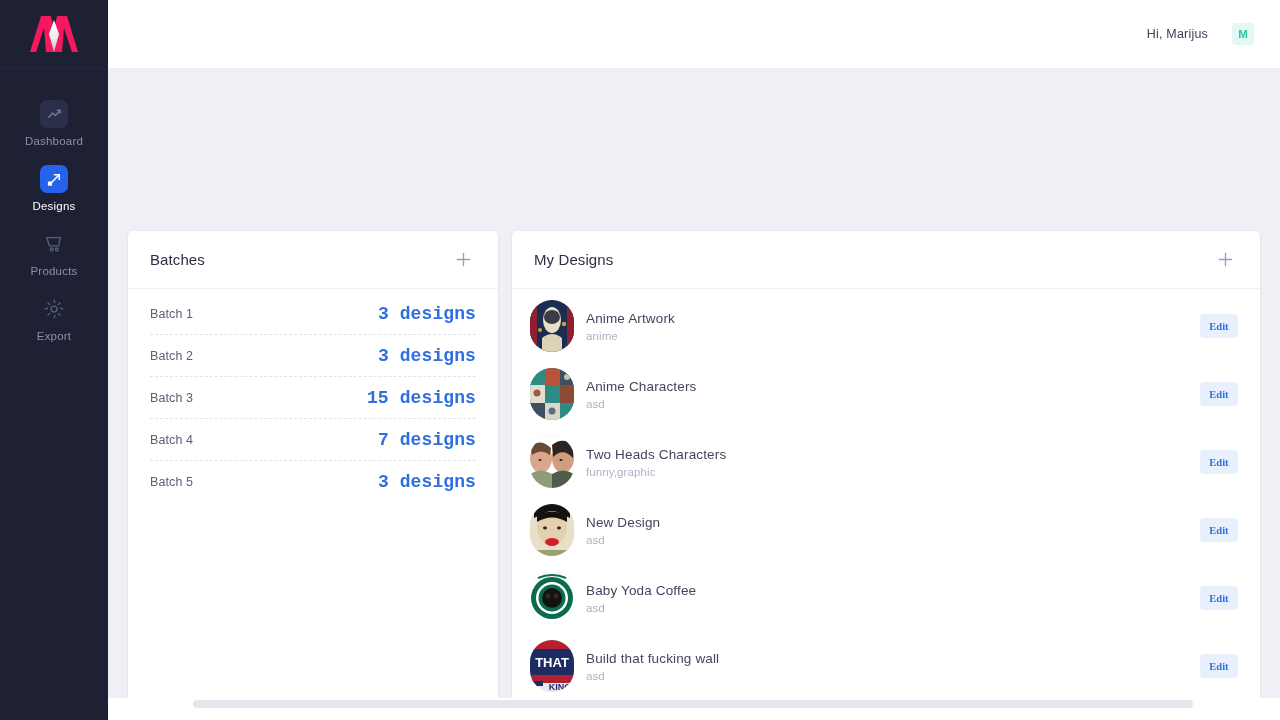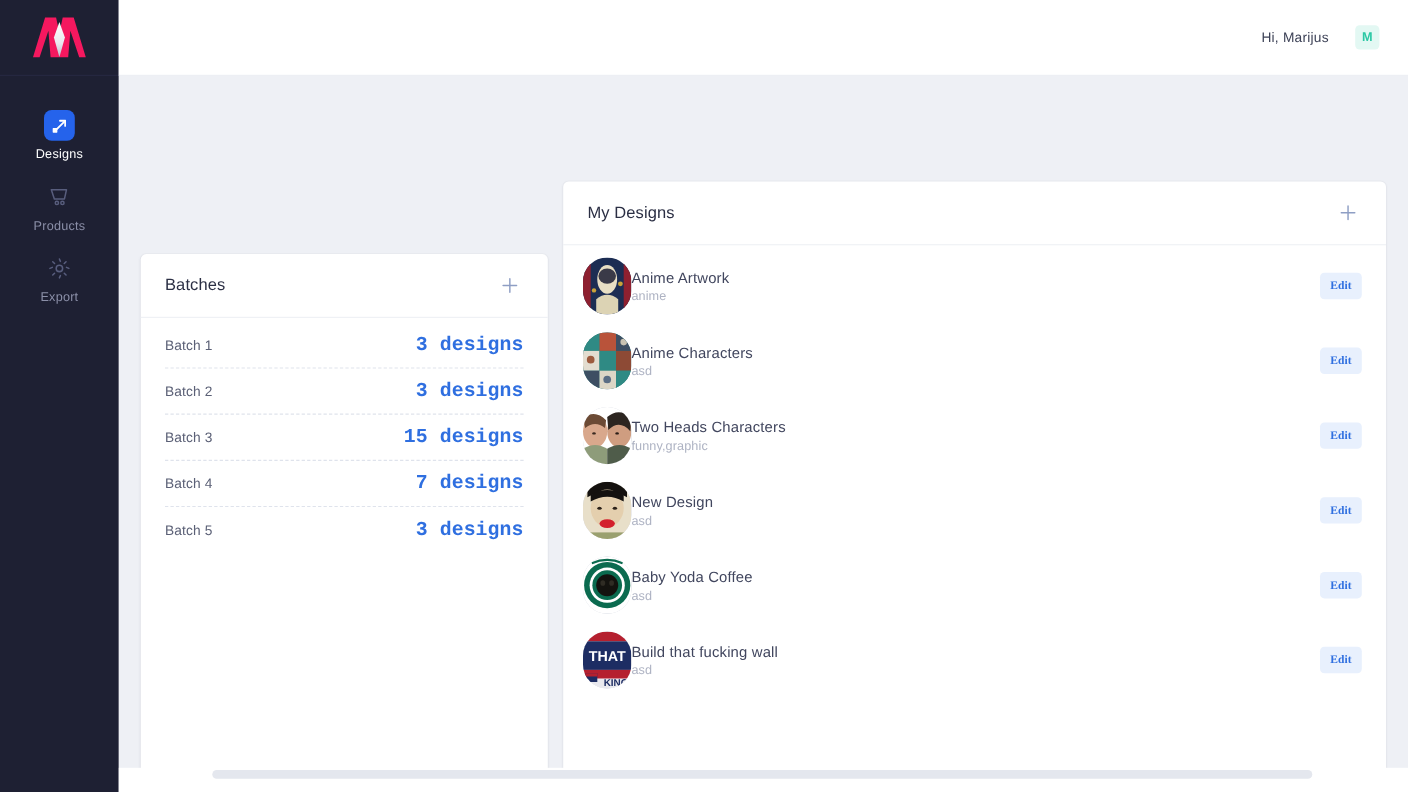--- a/index.html
+++ b/index.html
@@ -185,32 +185,32 @@
     font-size: 18px;
     color: #2f6fe0;
     font-weight: bold;
     letter-spacing: .1px;
     font-family: Liberation Mono, monospace;
   }
 
   
   .designs-card {
     flex: 1;
-    height: 555px;
+    height: 489px;
     display: flex;
     flex-direction: column;
   }
   .designs-body { padding: 3px 0 0 0; }
 
   .design-row {
     height: 68px;
     display: flex;
     align-items: center;
     padding: 0 22px 0 18px;
-    gap: 0;
+    gap: 12px;
     cursor: pointer;
   }
 
   .thumb {
     width: 44px;
     height: 52px;
     flex: 0 0 44px;
     border-radius: 50% / 42%;
     overflow: hidden;
     position: relative;
@@ -292,20 +292,29 @@
           </linearGradient>
         </defs>
         <path d="M2 38 L13 2 L23 2 L26 16 L26 38 L18 38 L16 14 L8 38 Z" fill="#f5185f"></path>
         <path d="M50 38 L39 2 L29 2 L26 16 L26 38 L34 38 L36 14 L44 38 Z" fill="#f5185f"></path>
         <path d="M26 6 L31 20 L26 38 L21 20 Z" fill="url(#gm)"></path>
       </svg>
     </div>
 
     <nav class="nav">
 
+      <div class="nav-item">
+        <span class="nav-icon boxed-dim">
+          <svg width="15" height="15" viewBox="0 0 16 16" fill="none" stroke="#6f7496" stroke-width="1.6" stroke-linecap="round" stroke-linejoin="round">
+            <path d="M2 11 L6 6.5 L9 9 L14 3.5"></path>
+            <path d="M11 3.5 L14 3.5 L14 6.5"></path>
+          </svg>
+        </span>
+        <span class="nav-label">Dashboard</span>
+      </div>
 
       <div class="nav-item active">
         <span class="nav-icon boxed-active">
           <svg width="17" height="17" viewBox="0 0 18 18" fill="none" stroke="#ffffff" stroke-width="1.7" stroke-linecap="round" stroke-linejoin="round">
             <path d="M5.5 12.5 L14 4"></path>
             <path d="M9 4 L14 4 L14 9"></path>
             <rect x="2" y="11" width="4.5" height="4.5" rx="0.6" fill="#ffffff" stroke="none"></rect>
           </svg>
         </span>
         <span class="nav-label">Designs</span>

